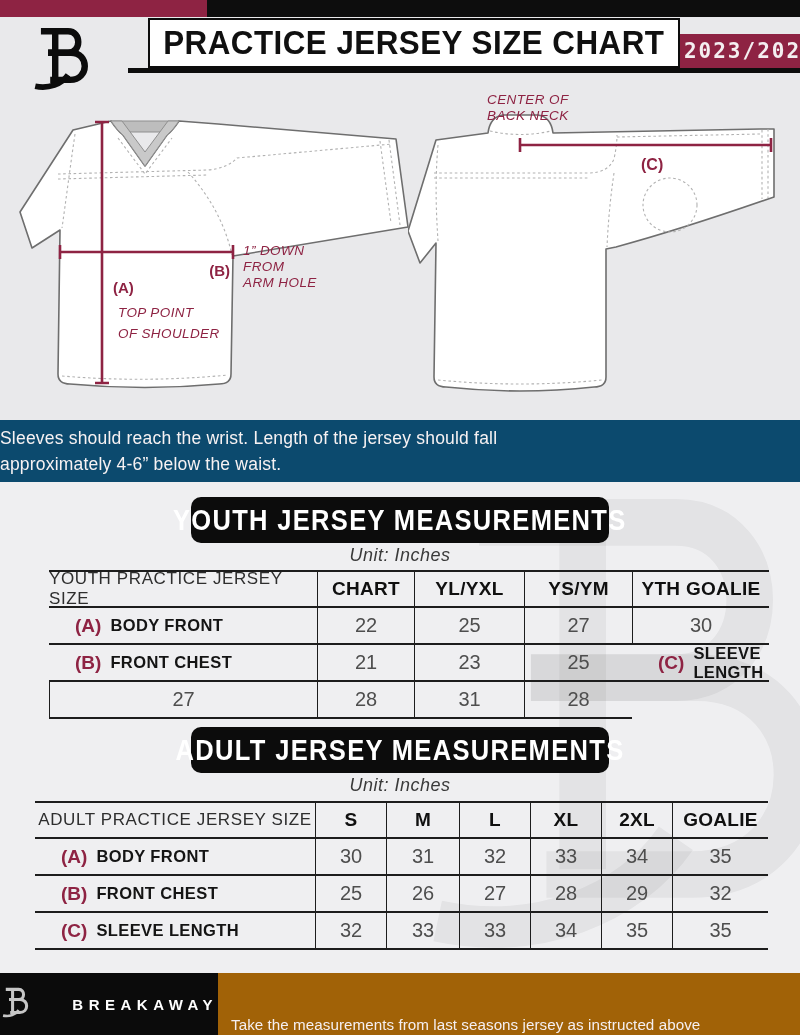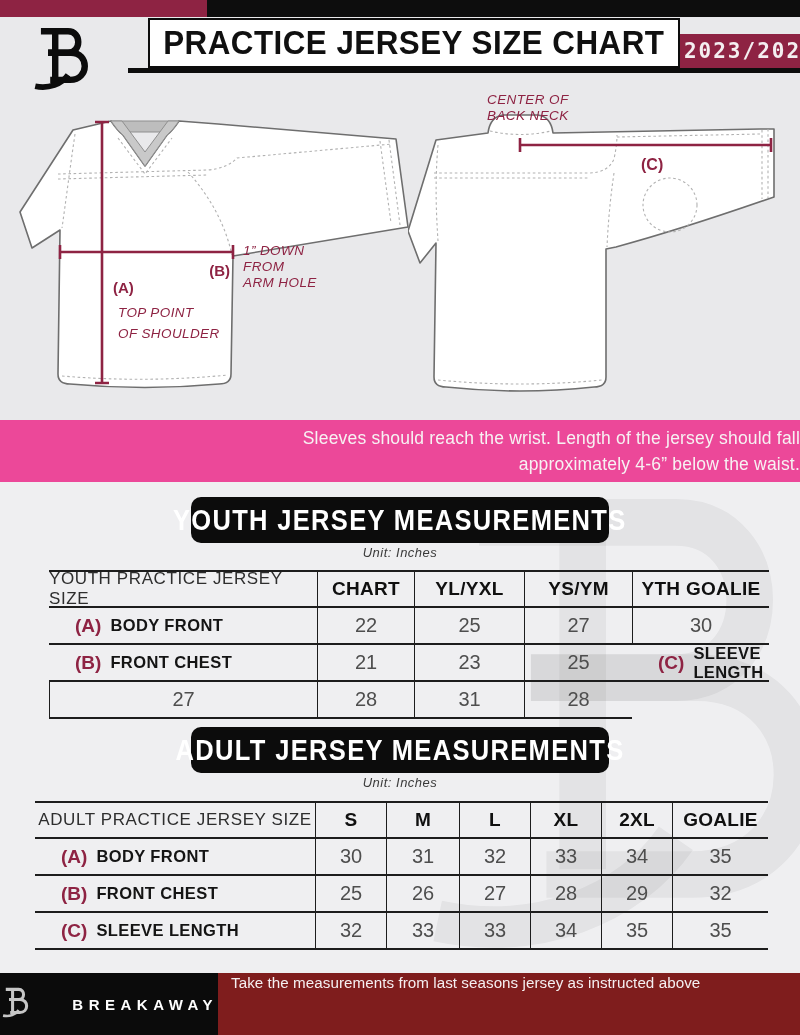--- a/index.html
+++ b/index.html
@@ -25,33 +25,33 @@
   
   .svg-abs{position:absolute;}
   .jersey{fill:#ffffff;stroke:#6e6e6e;stroke-width:1.6;stroke-linejoin:round;}
   .stitch{fill:none;stroke:#b2b2b2;stroke-width:1.1;stroke-dasharray:2.6 2.6;}
   .mline{stroke:#8e2343;stroke-width:2.6;fill:none;}
   .dkey{fill:#8e2343;font-weight:bold;font-size:15px;font-family:"Liberation Sans",sans-serif;}
   .ditalic{fill:#8e2343;font-style:italic;font-size:13.5px;letter-spacing:.4px;
            font-family:"Liberation Sans",sans-serif;}
 
   
-  .notice{position:absolute;left:0;top:420px;width:800px;height:62px;background:#ec4899;
-          display:flex;flex-direction:column;align-items:flex-end;justify-content:center;}
+  .notice{position:absolute;left:0;top:420px;width:800px;height:62px;background:#0c4a6e;
+          display:flex;flex-direction:column;align-items:flex-start;justify-content:center;}
   .notice div{color:#f7f2f3;font-size:17.5px;line-height:26px;letter-spacing:.2px;}
 
   
   .section-bg{position:absolute;left:0;top:482px;width:800px;height:491px;background:#efeff1;}
   .watermark{position:absolute;right:-130px;top:455px;width:560px;height:580px;stroke:rgba(20,20,25,.05);}
 
   .pill{position:absolute;left:50%;transform:translateX(-50%);width:418px;height:46px;
         background:#0c0c0c;border-radius:10px;display:flex;align-items:center;justify-content:center;}
   .pill span{display:inline-block;color:#ffffff;font-weight:bold;font-size:29px;letter-spacing:1.5px;
              transform:scale(.88,1.04);white-space:nowrap;}
-  .unit{position:absolute;left:0;width:800px;text-align:center;font-style:italic;font-size:13px;
+  .unit{position:absolute;left:0;width:800px;text-align:center;font-style:italic;font-size:18px;
         color:#3a3a3a;letter-spacing:.5px;}
 
   
   .tbl{position:absolute;display:grid;grid-template-rows:38px 37px 37px 37px;}
   .tbl .c{display:flex;align-items:center;justify-content:center;
           border-bottom:2.5px solid #1d1d1d;min-width:0;}
   .tbl .c.top{border-top:2.5px solid #1d1d1d;}
   .tbl .c.v{border-left:1.5px solid #1d1d1d;}
   .hdr-label{font-size:17px;letter-spacing:.6px;color:#2e2e2e;}
   .hdr-size{font-weight:bold;font-size:19px;color:#101010;letter-spacing:.3px;}
@@ -60,22 +60,22 @@
   .lbl{font-size:16.5px;font-weight:600;letter-spacing:.4px;color:#141414;}
   .val{font-size:20px;color:#4e4e4e;}
   .tbl-youth{left:49px;top:570px;width:720px;grid-template-columns:268px 97px 110px 108px 137px;}
   .tbl-adult{left:35px;top:801px;width:733px;grid-template-columns:280px 71px 73px 71px 71px 71px 96px;}
 
   
   .footer{position:absolute;left:0;top:973px;width:800px;height:62px;display:flex;}
   .footer-brandbox{width:218px;background:#0b0b0b;display:flex;align-items:center;justify-content:space-between;gap:10px;}
   .footer-brandbox svg{width:34px;height:40px;stroke:#c6c6c6;}
   .brand-text{color:#ffffff;font-weight:bold;font-size:15px;letter-spacing:5.5px;}
-  .footer-notebox{flex:1;background:#7f1d1d;color:#f5eff1;display:flex;flex-direction:column;
-                  justify-content:space-between;padding-left:13px;}
+  .footer-notebox{flex:1;background:#a16207;color:#f5eff1;display:flex;flex-direction:column;
+                  justify-content:flex-end;padding-left:13px;}
   .footer-notebox div{font-size:15.2px;line-height:20px;letter-spacing:.05px;}
 </style>
 </head>
 <body>
 
 <div class="page">
 
   <svg width="0" height="0" style="position:absolute" aria-hidden="true">
     <defs>
       <symbol id="blogo" viewBox="0 0 100 112">

